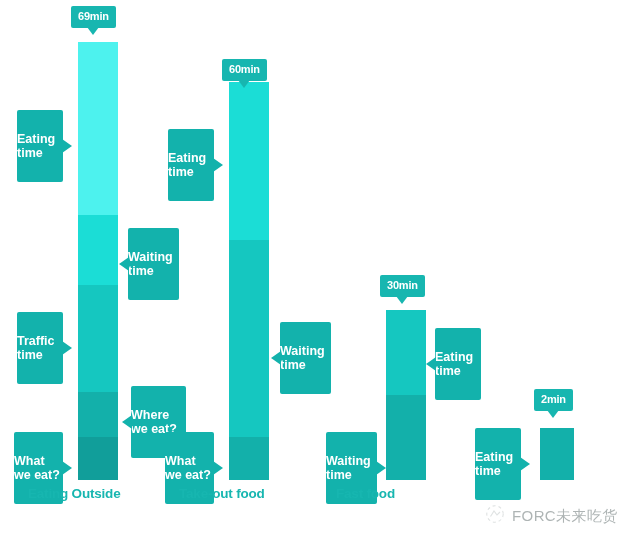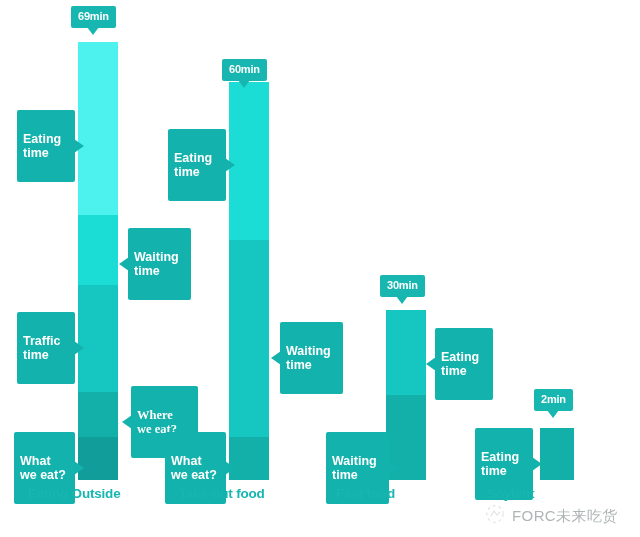--- a/index.html
+++ b/index.html
@@ -60,21 +60,21 @@
   }
 
   
   .annot {
     position: absolute;
     background: #13B2AC;
     color: #ffffff;
     font-weight: bold;
     font-size: 12.5px;
     line-height: 14px;
-    padding: 8px 6px;
+    padding: 8px 0;
     border-radius: 2px;
     white-space: pre-line;
     text-align: left;
   }
   .annot .tail-right {
     position: absolute;
     right: -9px;
     top: 50%;
     margin-top: -7px;
     width: 0;
@@ -155,21 +155,21 @@
 time</span>
     <span class="tail-left"></span>
   </div>
 
   <div class="annot" style="left:17px; top:312px; width:46px;">
     <span>Traffic
 time</span>
     <span class="tail-right"></span>
   </div>
 
-  <div class="annot" style="left:131px; top:386px; width:55px;font-family:Liberation Serif, serif;">
+  <div class="annot" style="left:131px; top:386px; width:55px;">
     <span>Where
 we eat?</span>
     <span class="tail-left"></span>
   </div>
 
   <div class="annot" style="left:14px; top:432px; width:49px;">
     <span>What
 we eat?</span>
     <span class="tail-right"></span>
   </div>
@@ -245,23 +245,20 @@
     <span>2min</span>
     <span class="tail-down"></span>
   </div>
 
   <div class="annot" style="left:475px; top:428px; width:46px;">
     <span>Eating
 time</span>
     <span class="tail-right"></span>
   </div>
 
-  <div class="cat-label" style="left:487px; top:487px; width:140px;">
-    <span>Soylent</span>
-  </div>
 
   <div id="watermark">
     <span class="wm-mark">
       <svg width="22" height="22" viewBox="0 0 22 22" aria-hidden="true">
         <circle cx="11" cy="11" r="8.2" fill="none" stroke="#8a9696" stroke-width="1.1" stroke-dasharray="3 3"></circle>
         <path d="M6.5 13.5 L10 8 L13 12 L16 9" fill="none" stroke="#8a9696" stroke-width="1.1"></path>
       </svg>
     </span>
     <span class="wm-text">FORC未来吃货</span>
   </div>

